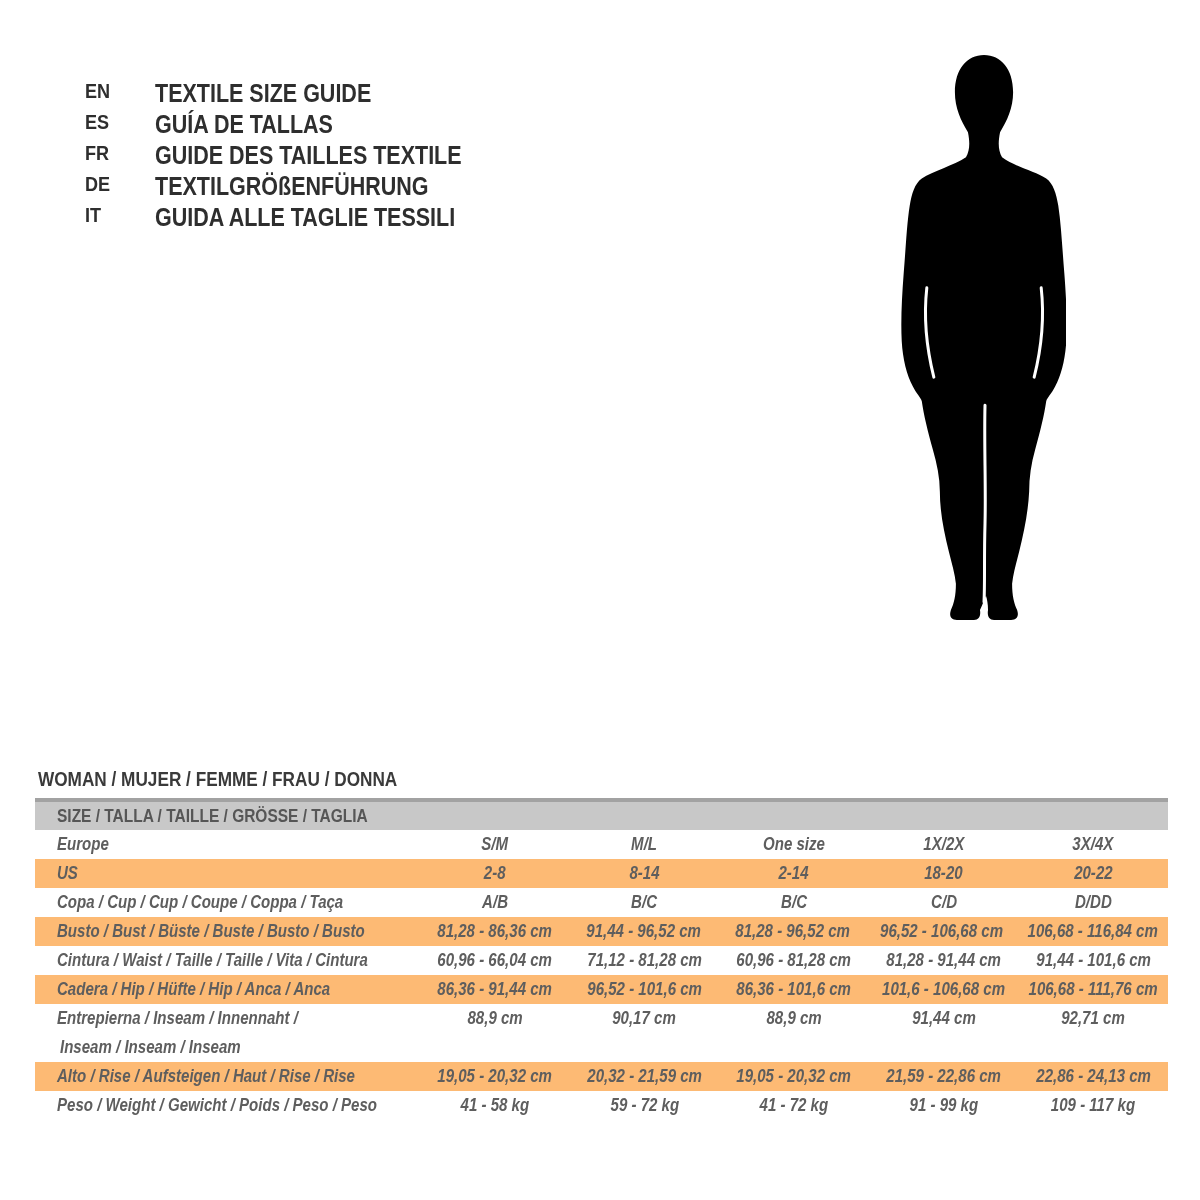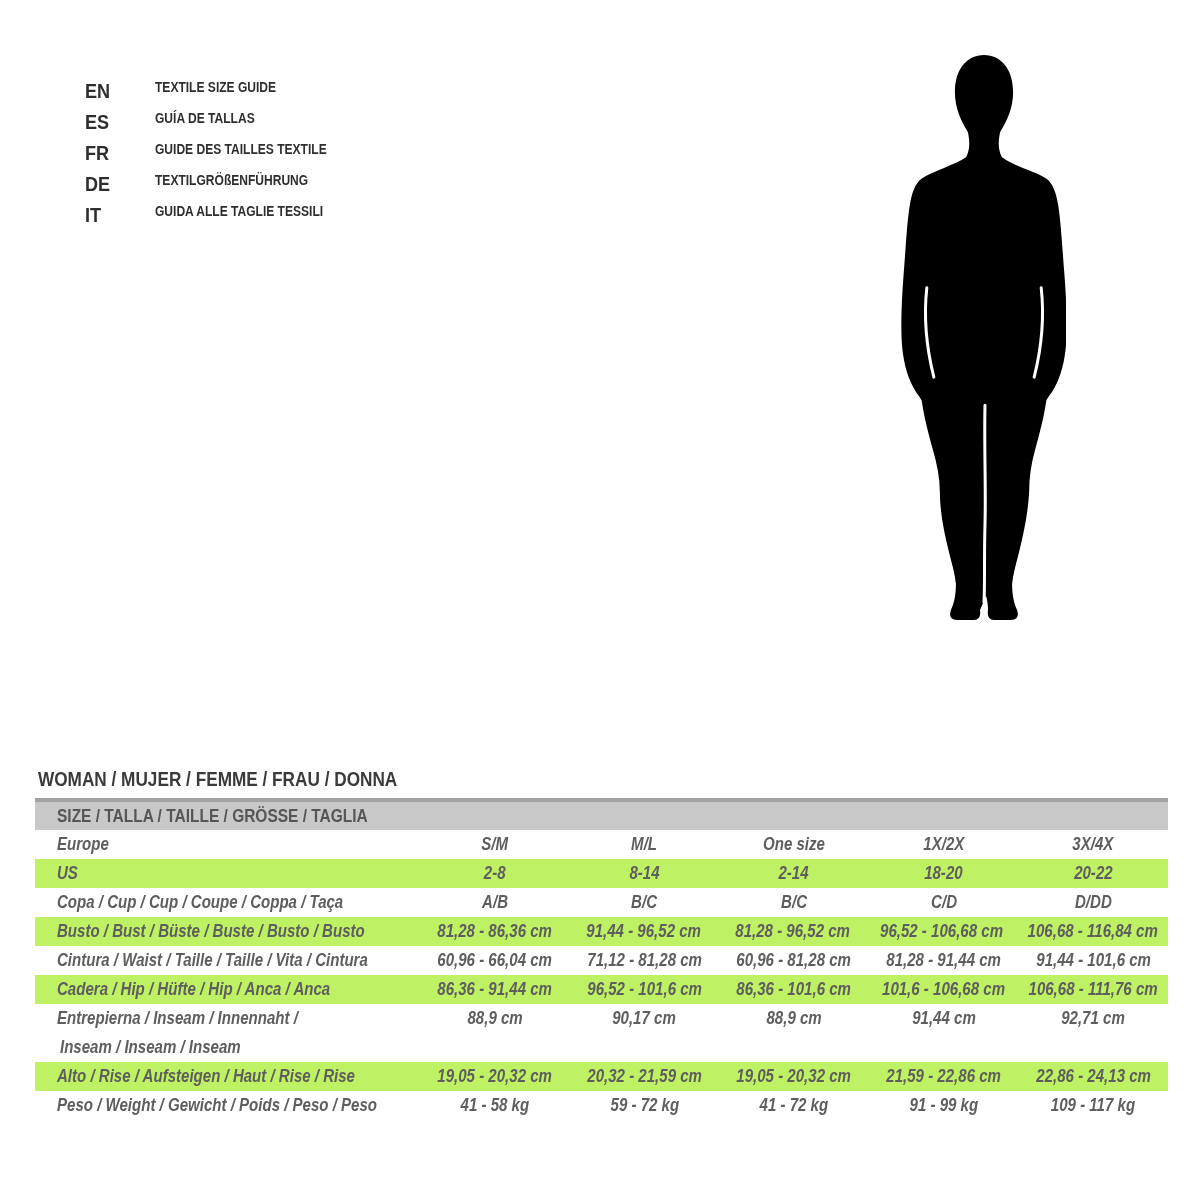--- a/index.html
+++ b/index.html
@@ -7,33 +7,33 @@
   .page { position:relative; width:1200px; height:1200px; background:#fff; overflow:hidden; }
 
   
   .cond { display:inline-block; transform:scaleX(0.86); transform-origin:0 50%; white-space:nowrap; }
   .condC { transform-origin:50% 50%; }
 
   
   .langs { position:absolute; left:85px; top:79px; }
   .lang-row { display:flex; align-items:flex-start; height:31px; }
   .lang-code { width:70px; font-size:21px; font-weight:bold; color:#2e2e2e; }
-  .lang-label { font-size:14px; font-weight:bold; color:#2e2e2e; }
+  .lang-label { font-size:25px; font-weight:bold; color:#2e2e2e; }
 
   
   .figure { position:absolute; left:899px; top:52px; width:167px; height:577px; }
 
   
   .section-title { position:absolute; left:38px; top:768px; font-size:20px; font-weight:bold; color:#3a3a3a; }
 
   
   .size-table { position:absolute; left:35px; top:798px; width:1133px; font-weight:bold; color:#5e5e5e; font-size:17.5px; }
   .thead { background:#c8c8c8; border-top:4px solid #a2a2a2; height:32px; display:flex; align-items:center; padding-left:22px; color:#565656; font-size:18px; box-sizing:border-box; }
   .trow { display:flex; min-height:29px; align-items:center; line-height:29px;font-style:italic; }
-  .trow.stripe { background:#bef264;justify-content:center; }
+  .trow.stripe { background:#fdba74;justify-content:center; }
   .trow.tall { min-height:58px; align-items:flex-start; }
   .tlabel { width:385px; padding-left:22px; box-sizing:border-box; }
   .tlabel div { line-height:29px; }
   .line2 { padding-left:3px; }
   .tcell { flex:1; text-align:center; line-height:29px; }
 </style>
 </head>
 <body>
 
 <div class="page">

